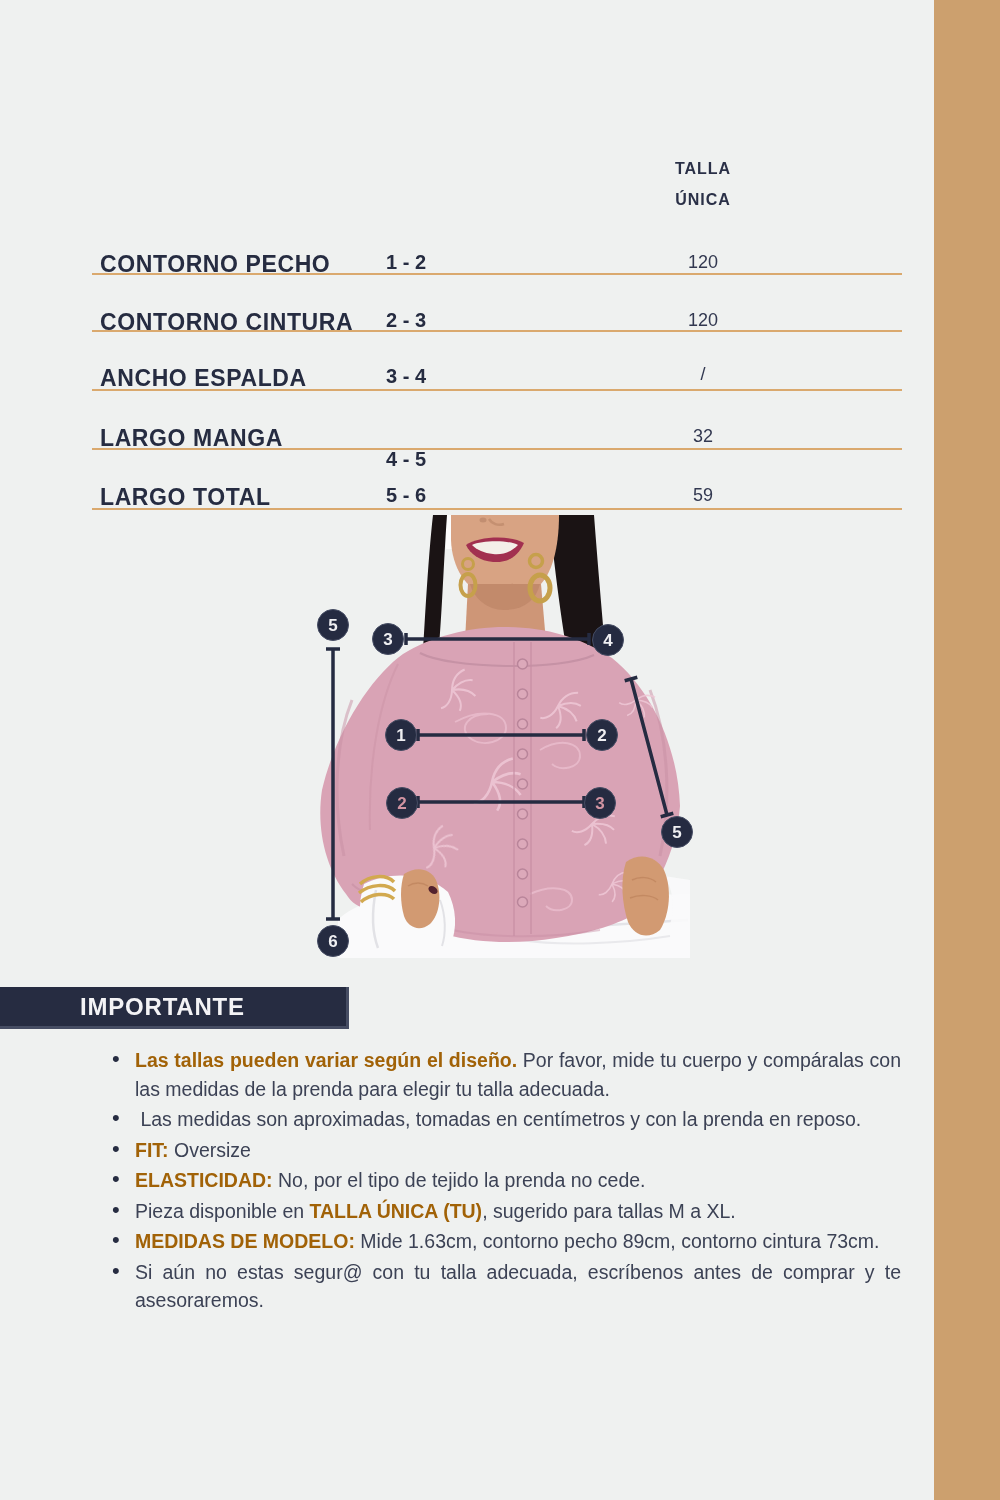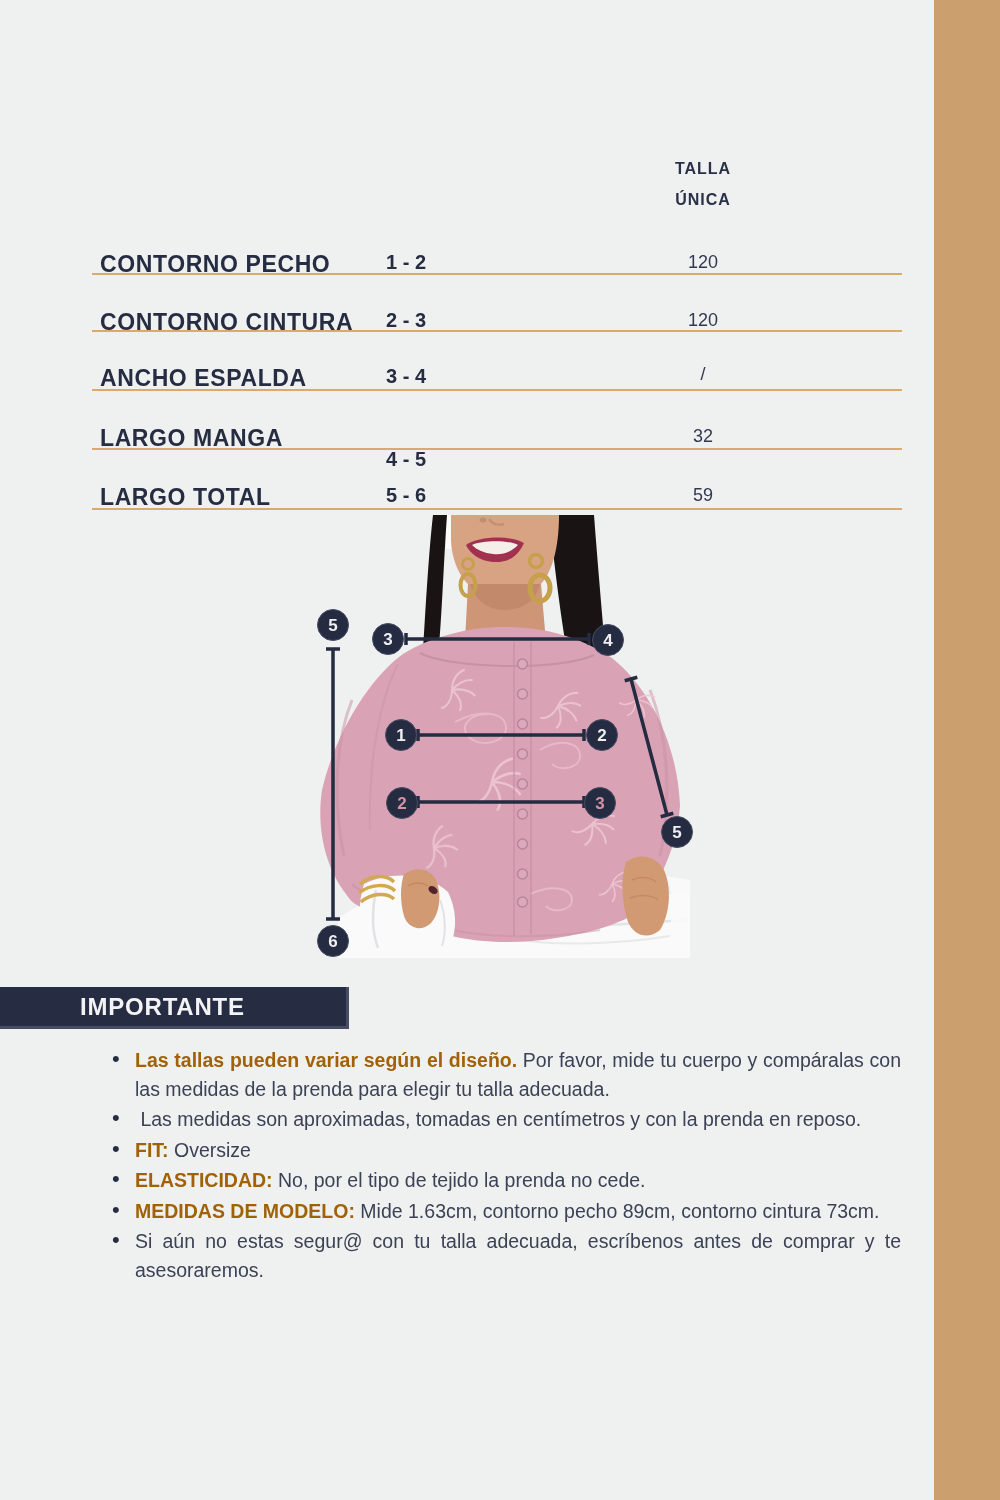--- a/index.html
+++ b/index.html
@@ -252,15 +252,16 @@
 
 <div class="banner">
   <span>IMPORTANTE</span>
 </div>
 
 <ul class="notes">
   <li><b>Las tallas pueden variar según el diseño.</b><span> Por favor, mide tu cuerpo y compáralas con las medidas de la prenda para elegir tu talla adecuada.</span></li>
   <li><span>&nbsp;Las medidas son aproximadas, tomadas en centímetros y con la prenda en reposo.</span></li>
   <li><b>FIT:</b><span> Oversize</span></li>
   <li><b>ELASTICIDAD:</b><span> No, por el tipo de tejido la prenda no cede.</span></li>
+  <li><span>Pieza disponible en </span><b>TALLA ÚNICA (TU)</b><span>, sugerido para tallas M a XL.</span></li>
   <li><b>MEDIDAS DE MODELO:</b><span> Mide 1.63cm, contorno pecho 89cm, contorno cintura 73cm.</span></li>
   <li><span>Si aún no estas segur@ con tu talla adecuada, escríbenos antes de comprar y te asesoraremos.</span></li>
 </ul>
 
 </body></html>

